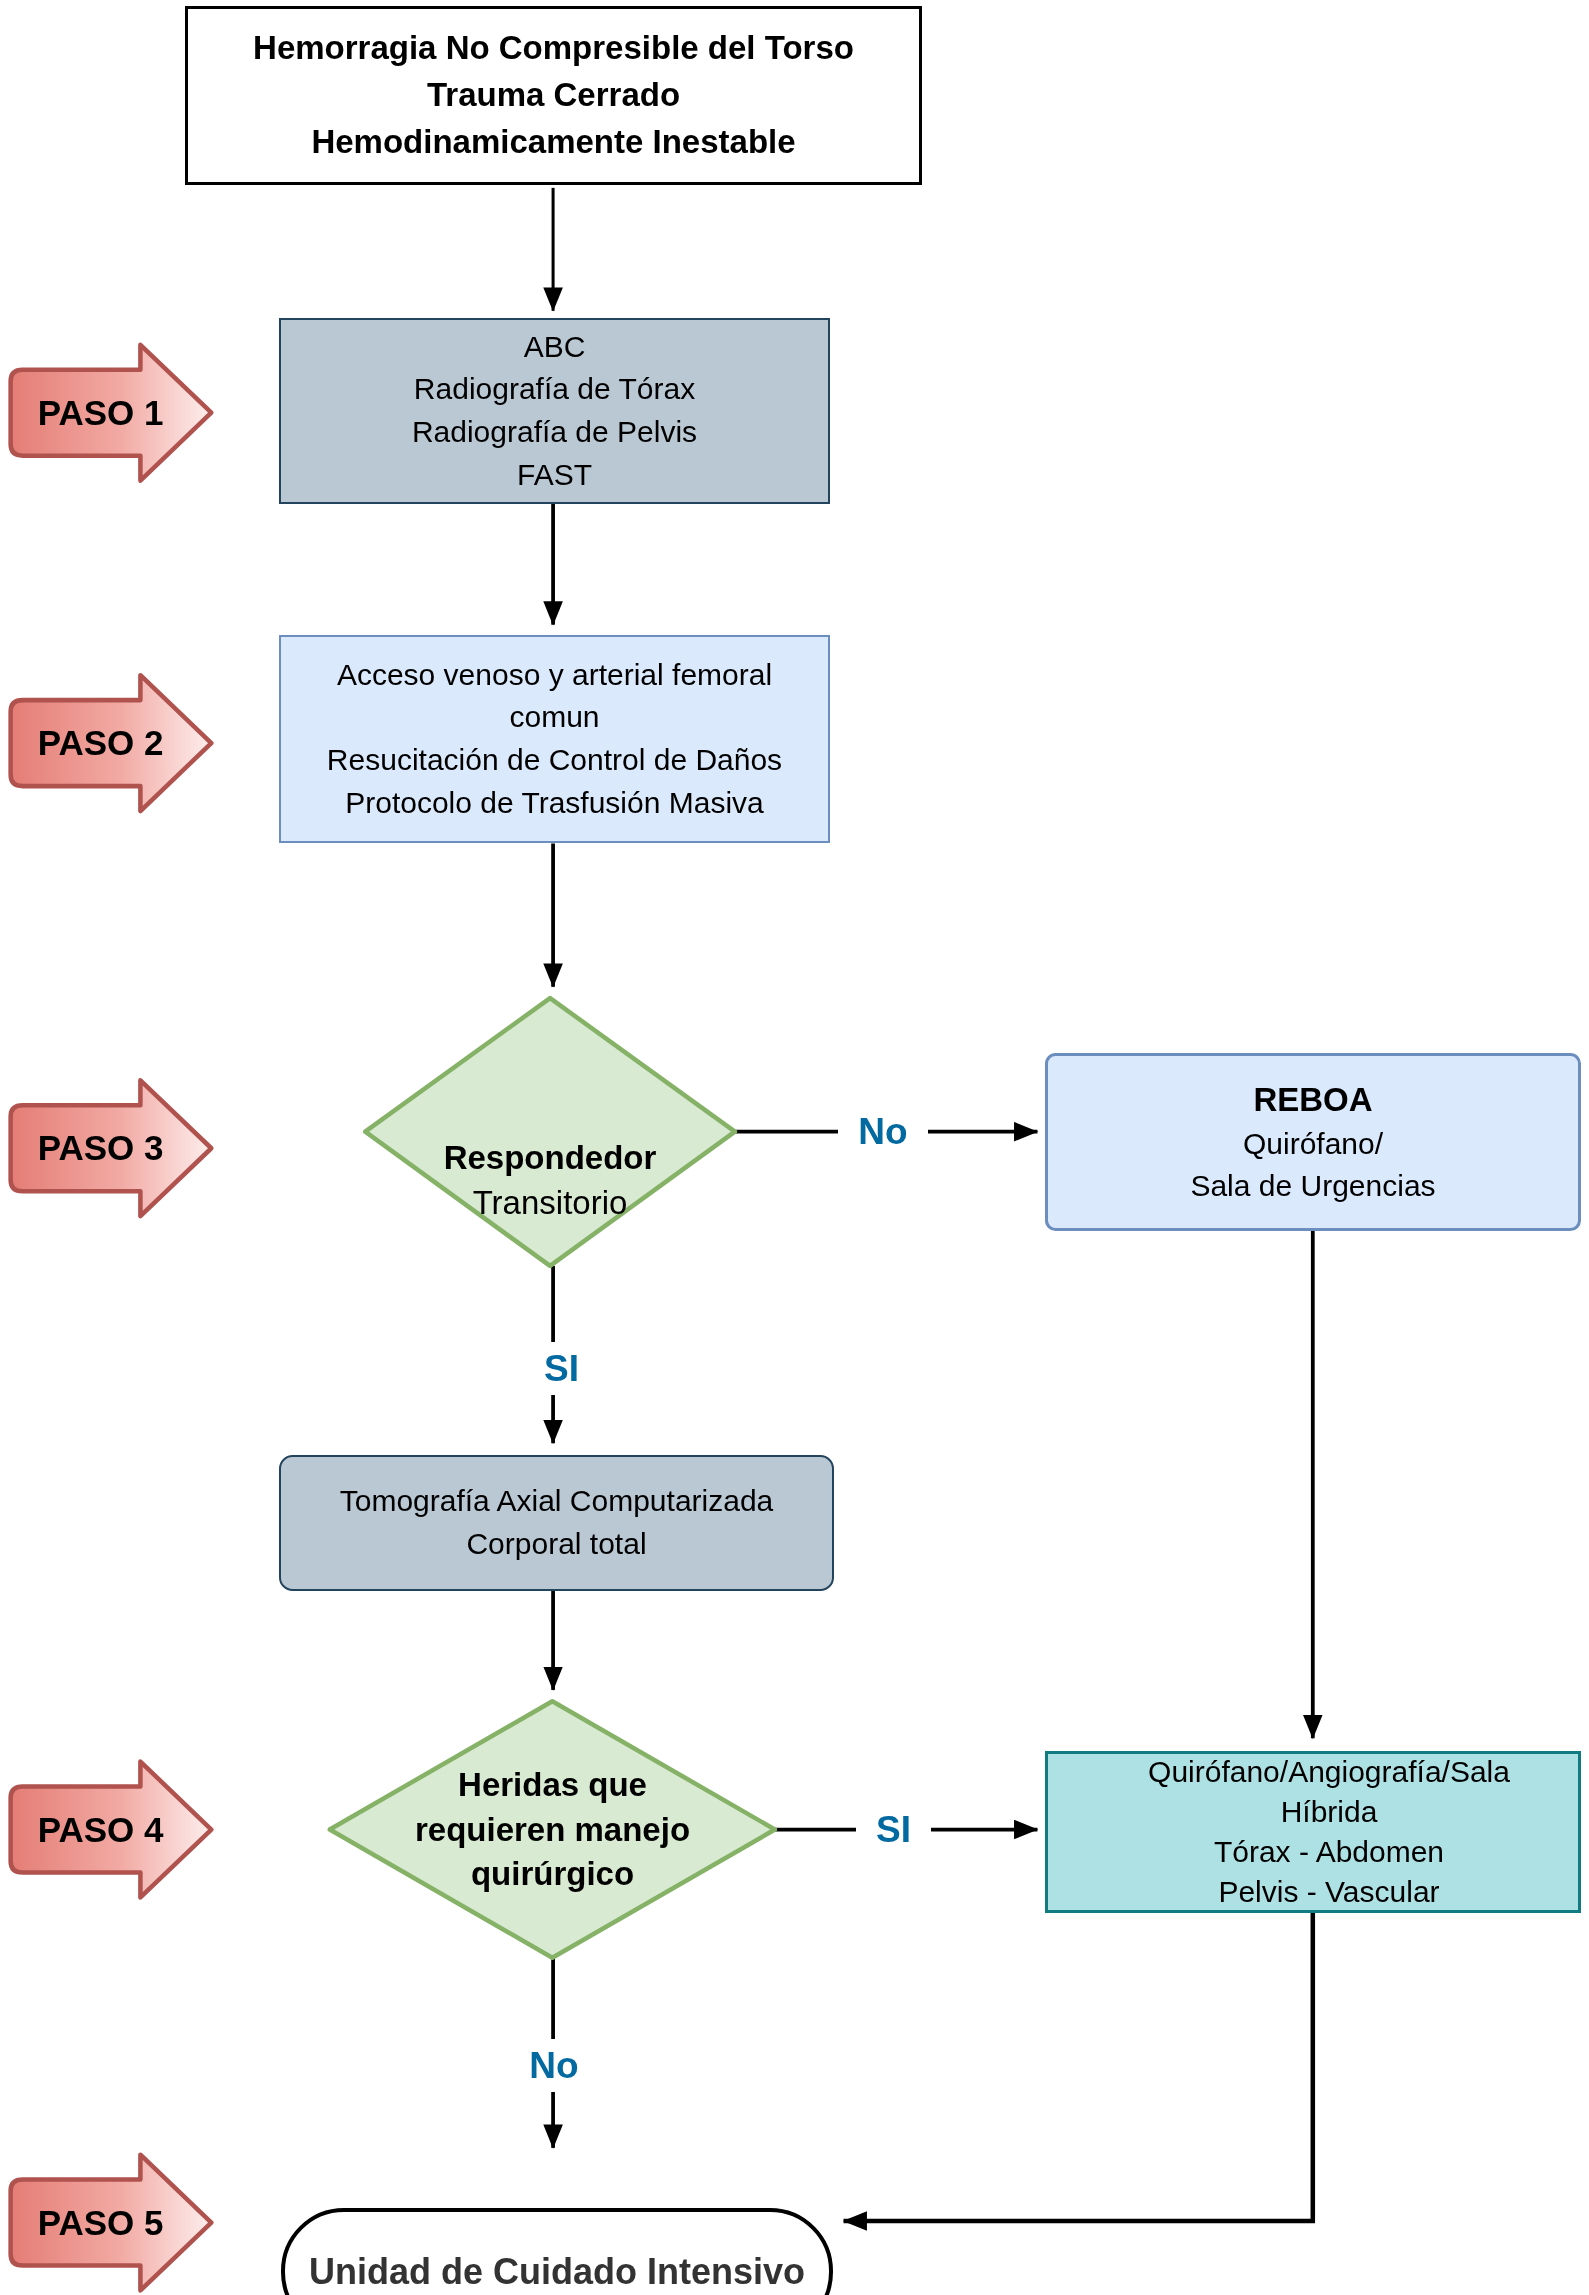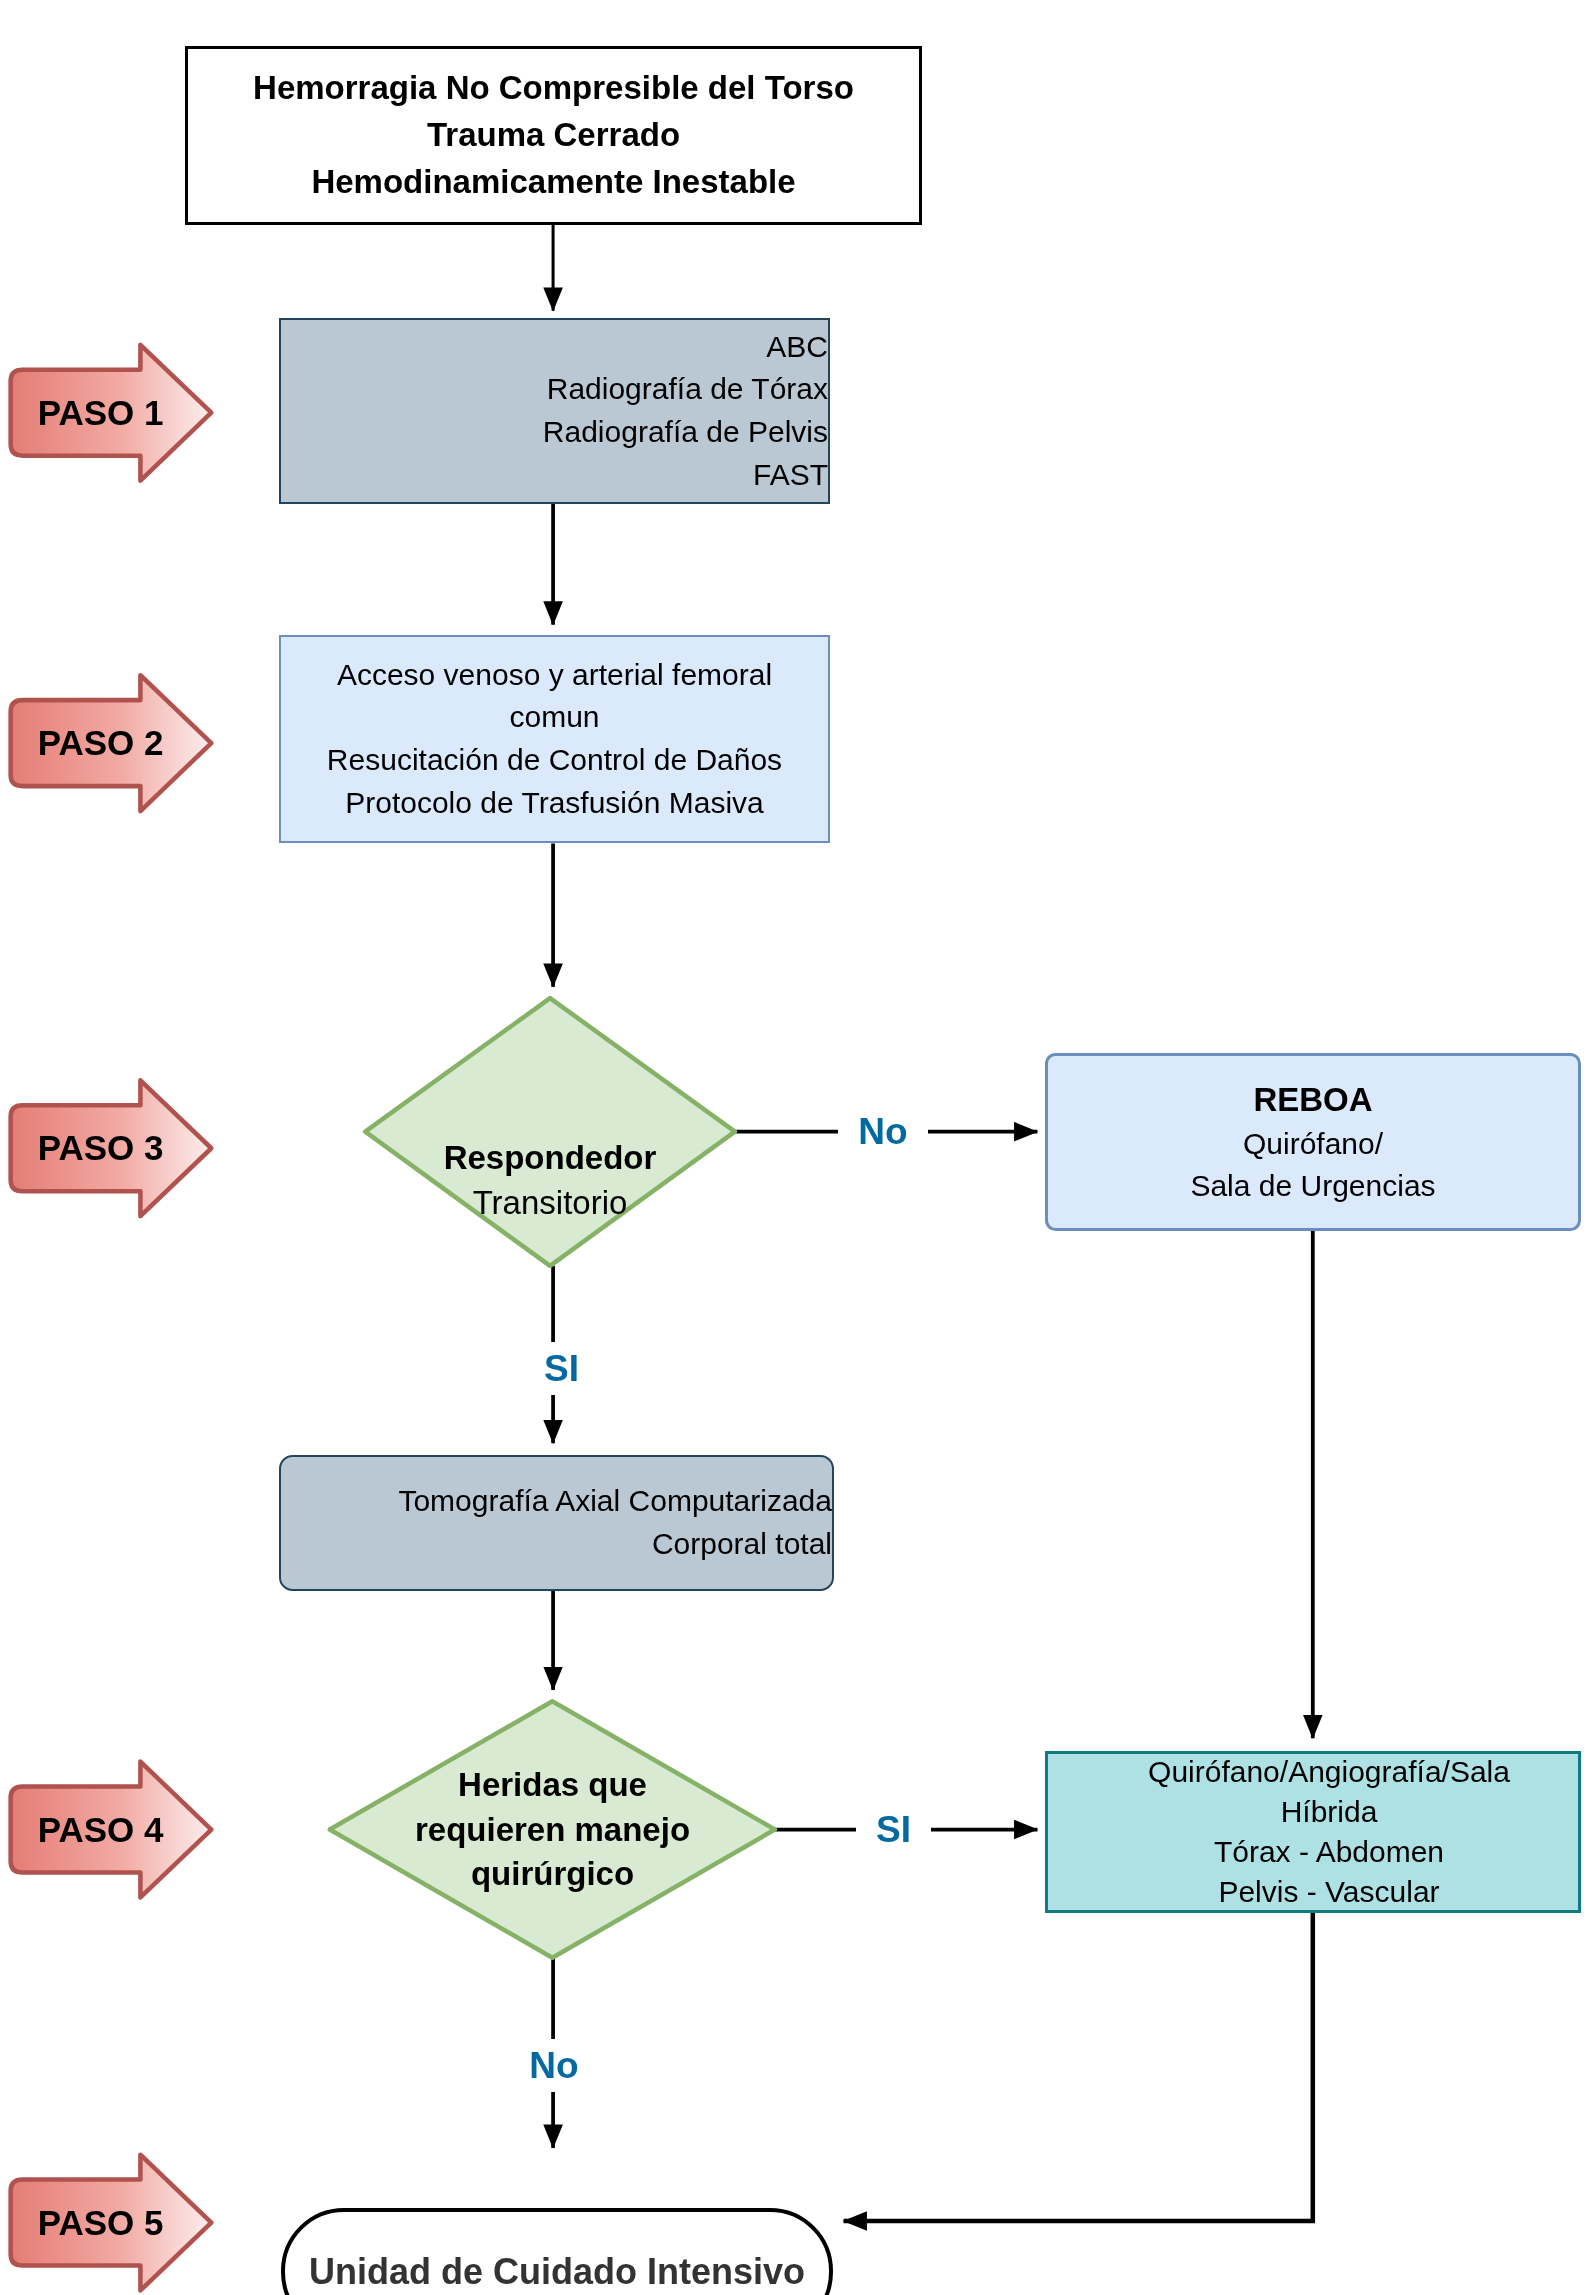--- a/index.html
+++ b/index.html
@@ -3,22 +3,22 @@
 <meta charset="utf-8">
 <style>
   html,body{margin:0;padding:0;background:#ffffff;}
   body{font-family:"Liberation Sans","DejaVu Sans",sans-serif;}
   #canvas{position:relative;width:1589px;height:2295px;background:#ffffff;overflow:hidden;}
   #edges{position:absolute;left:0;top:0;z-index:1;}
   .box{position:absolute;box-sizing:border-box;display:flex;flex-direction:column;justify-content:center;
        align-items:center;text-align:center;z-index:2;color:#000;}
   .box .ln{display:block;}
   .start-box{left:185px;top:6px;width:737px;height:179px;background:#ffffff;border:3px solid #000000;
-       font-size:33px;font-weight:bold;line-height:1.42;margin-top:40px;}
-  .gray-box{background:#bac8d3;border:2.3px solid #23445d;align-items:flex-end;}
+       font-size:33px;font-weight:bold;line-height:1.42;}
+  .gray-box{background:#bac8d3;border:2.3px solid #23445d;}
   .blue-box{background:#dbe9fc;border:2.3px solid #6c8ebf;}
   .abc-box{left:279px;top:318px;width:551px;height:186px;font-size:30px;line-height:1.42;}
   .resus-box{left:279px;top:635px;width:551px;height:208px;font-size:30px;line-height:1.42;}
   .reboa-box{left:1045px;top:1053px;width:536px;height:178px;border-width:3px;border-radius:10.6px;
        font-size:30px;line-height:1.4;}
   .reboa-title{font-size:33px;font-weight:bold;}
   .ct-box{left:279px;top:1455px;width:555px;height:136px;border-radius:13.6px;font-size:30px;line-height:1.42;}
   .or-box{left:1045px;top:1751px;width:536px;height:162px;background:#aee1e4;border:3.8px solid #107c82;
        font-size:30px;line-height:1.33;padding-left:32px;}
   .icu-box{left:281px;top:2160px;width:552px;height:127px;background:#ffffff;border:4.5px solid #000000;

